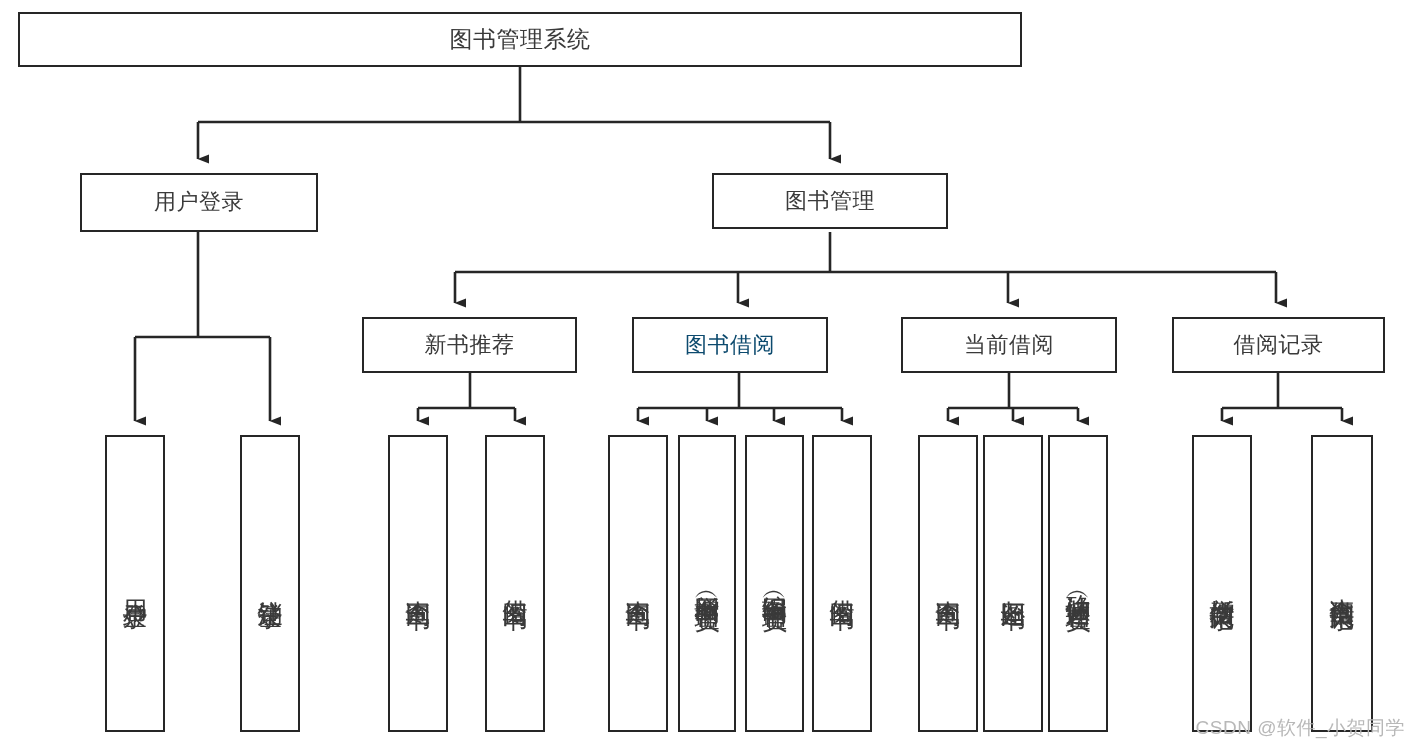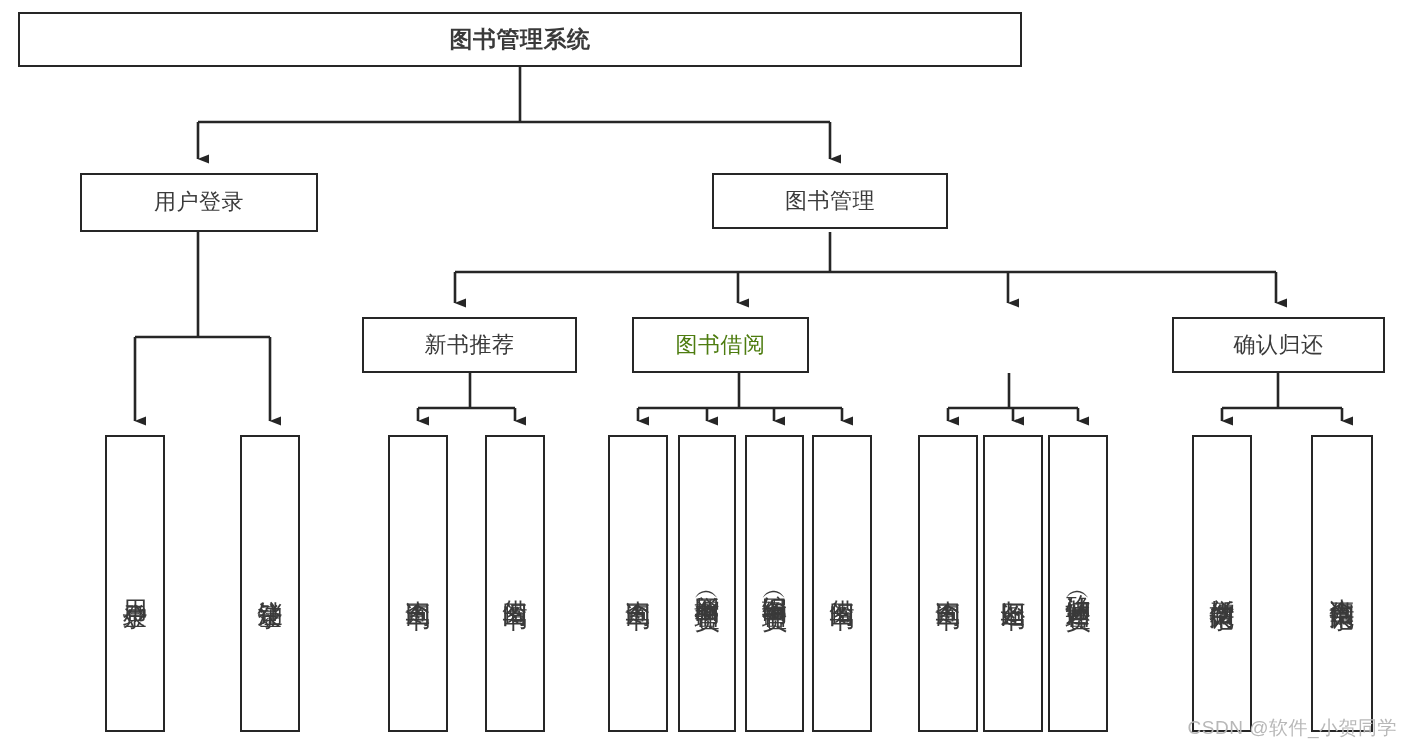--- a/index.html
+++ b/index.html
@@ -48,21 +48,21 @@
     text-orientation: upright;
     font-size: 25px;
     line-height: 1.08;
     letter-spacing: 2px;
     padding: 6px 0;
     justify-content: center;
     align-items: center;
   }
   .watermark {
     position: absolute;
-    right: 8px;
+    right: 0;
     bottom: 6px;
     font-size: 19px;
     color: #b8b8b8;
     letter-spacing: 0.5px;
     z-index: 3;
     white-space: nowrap;
   }
 </style>
 </head>
 <body>
@@ -113,28 +113,29 @@
       <path d="M1013,408 L1013,421" marker-end="url(#arw)"></path>
       <path d="M1078,408 L1078,421" marker-end="url(#arw)"></path>
 
       <path d="M1278,373 L1278,408"></path>
       <path d="M1222,408 L1342,408"></path>
       <path d="M1222,408 L1222,421" marker-end="url(#arw)"></path>
       <path d="M1342,408 L1342,421" marker-end="url(#arw)"></path>
     </g>
   </svg>
 
-  <div class="node h root" id="n-root" style="left: 18px; top: 12px; width: 1004px; height: 55px; color: rgb(58, 58, 58); border-color: rgb(38, 38, 38); font-weight: bold;">图书管理系统</div>
+  <div class="node h root" id="n-root" style="left: 18px; top: 12px; width: 1004px; height: 55px; color: rgb(58, 58, 58); border-color: rgb(38, 38, 38);">图书管理系统</div>
 
   <div class="node h" style="left: 80px; top: 173px; width: 238px; height: 59px; color: rgb(58, 58, 58); border-color: rgb(38, 38, 38);">用户登录</div>
   <div class="node h" style="left: 712px; top: 173px; width: 236px; height: 56px; color: rgb(58, 58, 58); border-color: rgb(38, 38, 38);">图书管理</div>
 
   <div class="node h" style="left: 362px; top: 317px; width: 215px; height: 56px; color: rgb(58, 58, 58); border-color: rgb(38, 38, 38); text-align: center;">新书推荐</div>
-  <div class="node h" style="left: 632px; top: 317px; width: 177px; height: 56px; color: #4d7c0f; border-color: rgb(38, 38, 38);">图书借阅</div>
-  <div class="node h" style="left: 1172px; top: 317px; width: 213px; height: 56px; color: rgb(58, 58, 58); border-color: rgb(38, 38, 38);">确认归还</div>
+  <div class="node h" style="left: 632px; top: 317px; width: 196px; height: 56px; color: #0c4a6e; border-color: rgb(38, 38, 38);">图书借阅</div>
+  <div class="node h" style="left: 901px; top: 317px; width: 216px; height: 56px; color: rgb(58, 58, 58); border-color: rgb(38, 38, 38);">当前借阅</div>
+  <div class="node h" style="left: 1172px; top: 317px; width: 213px; height: 56px; color: rgb(58, 58, 58); border-color: rgb(38, 38, 38);">借阅记录</div>
 
   <div class="node v" style="left: 105px; top: 435px; width: 60px; height: 297px; color: rgb(58, 58, 58); border-color: rgb(38, 38, 38);">用户登录</div>
   <div class="node v" style="left: 240px; top: 435px; width: 60px; height: 297px; color: rgb(58, 58, 58); border-color: rgb(38, 38, 38);">注销登录</div>
   <div class="node v" style="left: 388px; top: 435px; width: 60px; height: 297px; color: rgb(58, 58, 58); border-color: rgb(38, 38, 38);">查询图书</div>
   <div class="node v" style="left: 485px; top: 435px; width: 60px; height: 297px; color: rgb(58, 58, 58); border-color: rgb(38, 38, 38);">借阅图书</div>
   <div class="node v" style="left: 608px; top: 435px; width: 60px; height: 297px; color: rgb(58, 58, 58); border-color: rgb(38, 38, 38);">查询图书</div>
   <div class="node v" style="left: 678px; top: 435px; width: 58px; height: 297px; color: rgb(58, 58, 58); border-color: rgb(38, 38, 38);">新增图书（管理员）</div>
   <div class="node v" style="left: 745px; top: 435px; width: 59px; height: 297px; color: rgb(58, 58, 58); border-color: rgb(38, 38, 38);">编辑图书（管理员）</div>
   <div class="node v" style="left: 812px; top: 435px; width: 60px; height: 297px; color: rgb(58, 58, 58); border-color: rgb(38, 38, 38);">借阅图书</div>
   <div class="node v" style="left: 918px; top: 435px; width: 60px; height: 297px; color: rgb(58, 58, 58); border-color: rgb(38, 38, 38);">查询图书</div>

